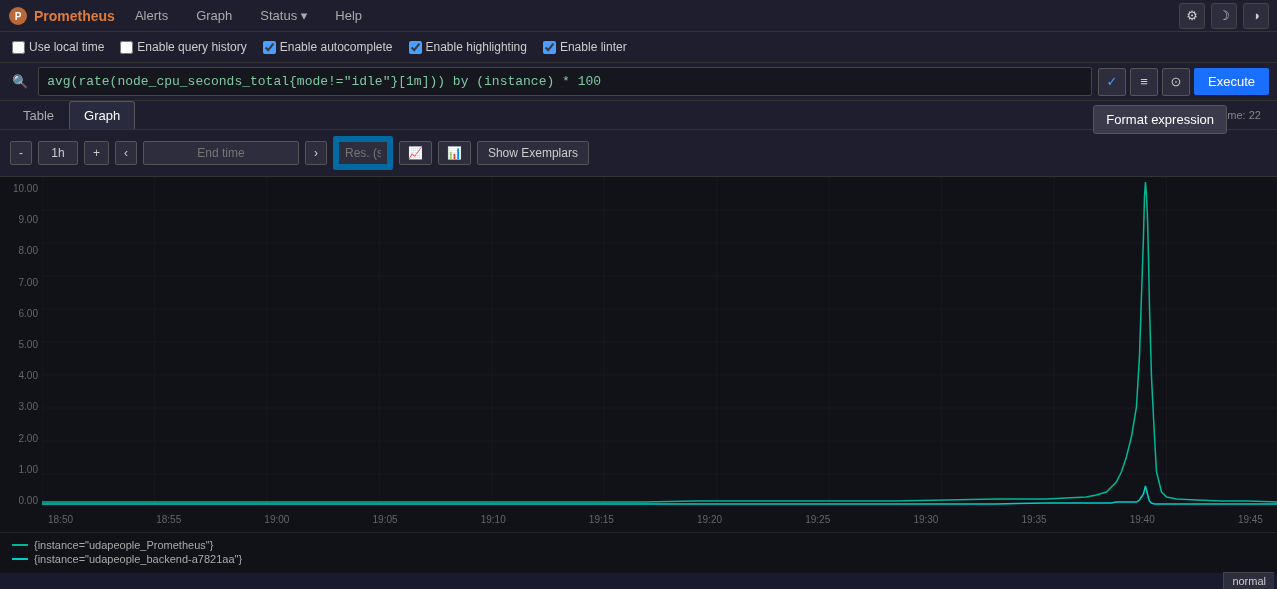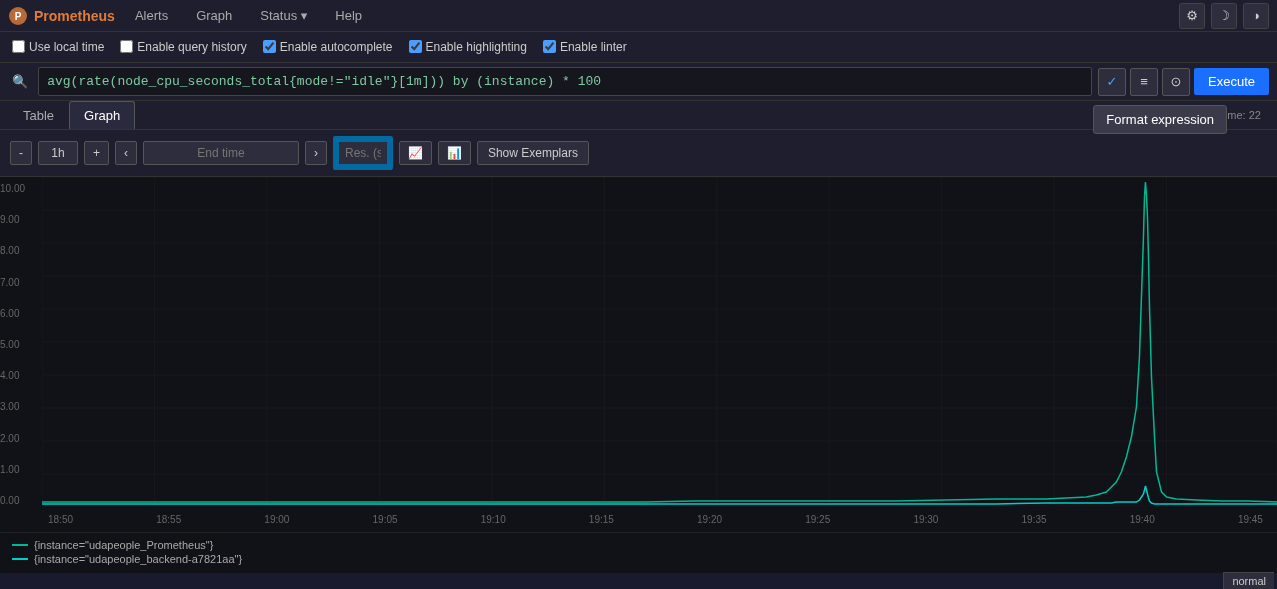--- a/index.html
+++ b/index.html
@@ -30,21 +30,21 @@
     
     .topbar {
       background: #1e1e2e;
       border-bottom: 1px solid #333;
       padding: 8px 12px;
       display: flex;
       align-items: center;
       gap: 16px;
     }
     .checkbox-group {
-      display: flex; align-items: flex-start; gap: 4px; font-size: 12px; color: #ccc;
+      display: flex; align-items: flex-end; gap: 4px; font-size: 12px; color: #ccc;
     }
     .checkbox-group input[type=checkbox] { accent-color: #4a9eff; }
 
     
     .query-bar {
       background: #1e1e2e;
       padding: 4px 8px;
       display: flex;
       align-items: center;
       gap: 6px;
@@ -151,21 +151,21 @@
     
     .chart-area {
       background: #111118;
       position: relative;
       height: 355px;
       overflow: hidden;
     }
     .y-axis {
       position: absolute; left: 0; top: 0; bottom: 26px; width: 42px;
       display: flex; flex-direction: column; justify-content: space-between;
-      padding: 6px 4px 0 0; font-size: 10px; color: #666;
+      padding: 6px 4px 0 0; text-align: right; font-size: 10px; color: #666;
     }
     .chart-inner {
       position: absolute; left: 42px; top: 0; right: 0; bottom: 26px;
     }
     .x-axis {
       position: absolute; left: 42px; right: 8px; bottom: 0; height: 26px;
       display: flex; justify-content: space-between; align-items: center;
       font-size: 10px; color: #666; padding: 0 6px;
     }
 

